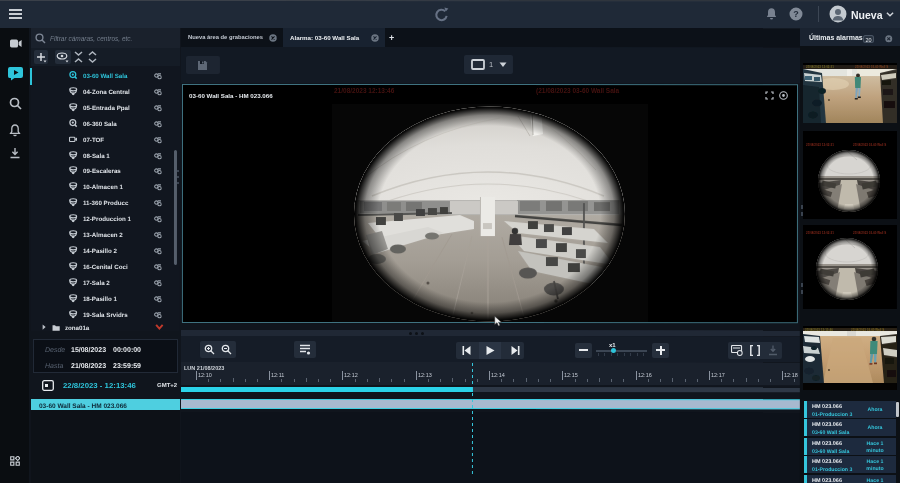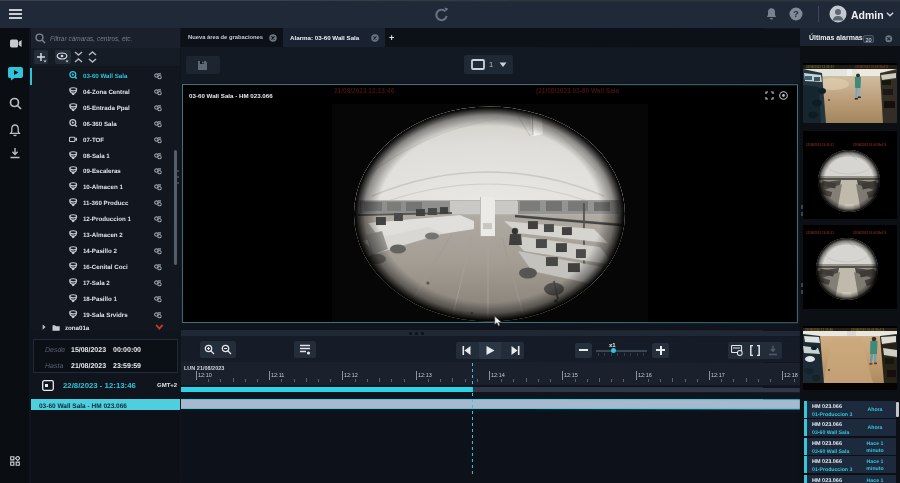--- a/index.html
+++ b/index.html
@@ -32,21 +32,21 @@
   <circle cx="7" cy="7" r="6.5" fill="#818a97"></circle>
   <text x="7" y="10.2" text-anchor="middle" font-family="Liberation Sans" font-size="9" font-weight="bold" fill="#1f2937">?</text>
 </svg>
 <div class="abs" style="left:818px;top:6px;width:1px;height:16px;background:#3c4654;"></div>
 
 <svg class="abs" style="left:829px;top:5px;" width="18" height="18" viewBox="0 0 18 18">
   <circle cx="9" cy="9" r="8.5" fill="#c3c9cf"></circle>
   <circle cx="9" cy="7" r="3" fill="#5b6673"></circle>
   <path d="M3.5 15.5 C4.5 11.8 6.5 11 9 11 C11.5 11 13.5 11.8 14.5 15.5" fill="#5b6673"></path>
 </svg>
-<div class="abs" style="left:851px;top:8.5px;font-size:10.5px;font-weight:bold;color:#eef1f4;">Admin</div>
+<div class="abs" style="left:851px;top:8.5px;font-size:10.5px;font-weight:bold;color:#eef1f4;">Nueva</div>
 <svg class="abs" style="left:886px;top:11px;" width="8" height="7" viewBox="0 0 9 7">
       <path d="M1 1.5 L4.5 5 L8 1.5" fill="none" stroke="#cdd2d8" stroke-width="1.6"></path>
     </svg>
 
 <div class="abs" style="left:0;top:28px;width:29px;height:455px;background:#0a0d11;"></div>
 
 <svg class="abs" style="left:10px;top:39px;" width="12" height="9" viewBox="0 0 12 9">
   <rect x="0" y="0.5" width="8" height="8" rx="1.6" fill="#c6cbd1"></rect>
   <path d="M8.6 3 L11.6 1 L11.6 8 L8.6 6 Z" fill="#c6cbd1"></path>
 </svg>

